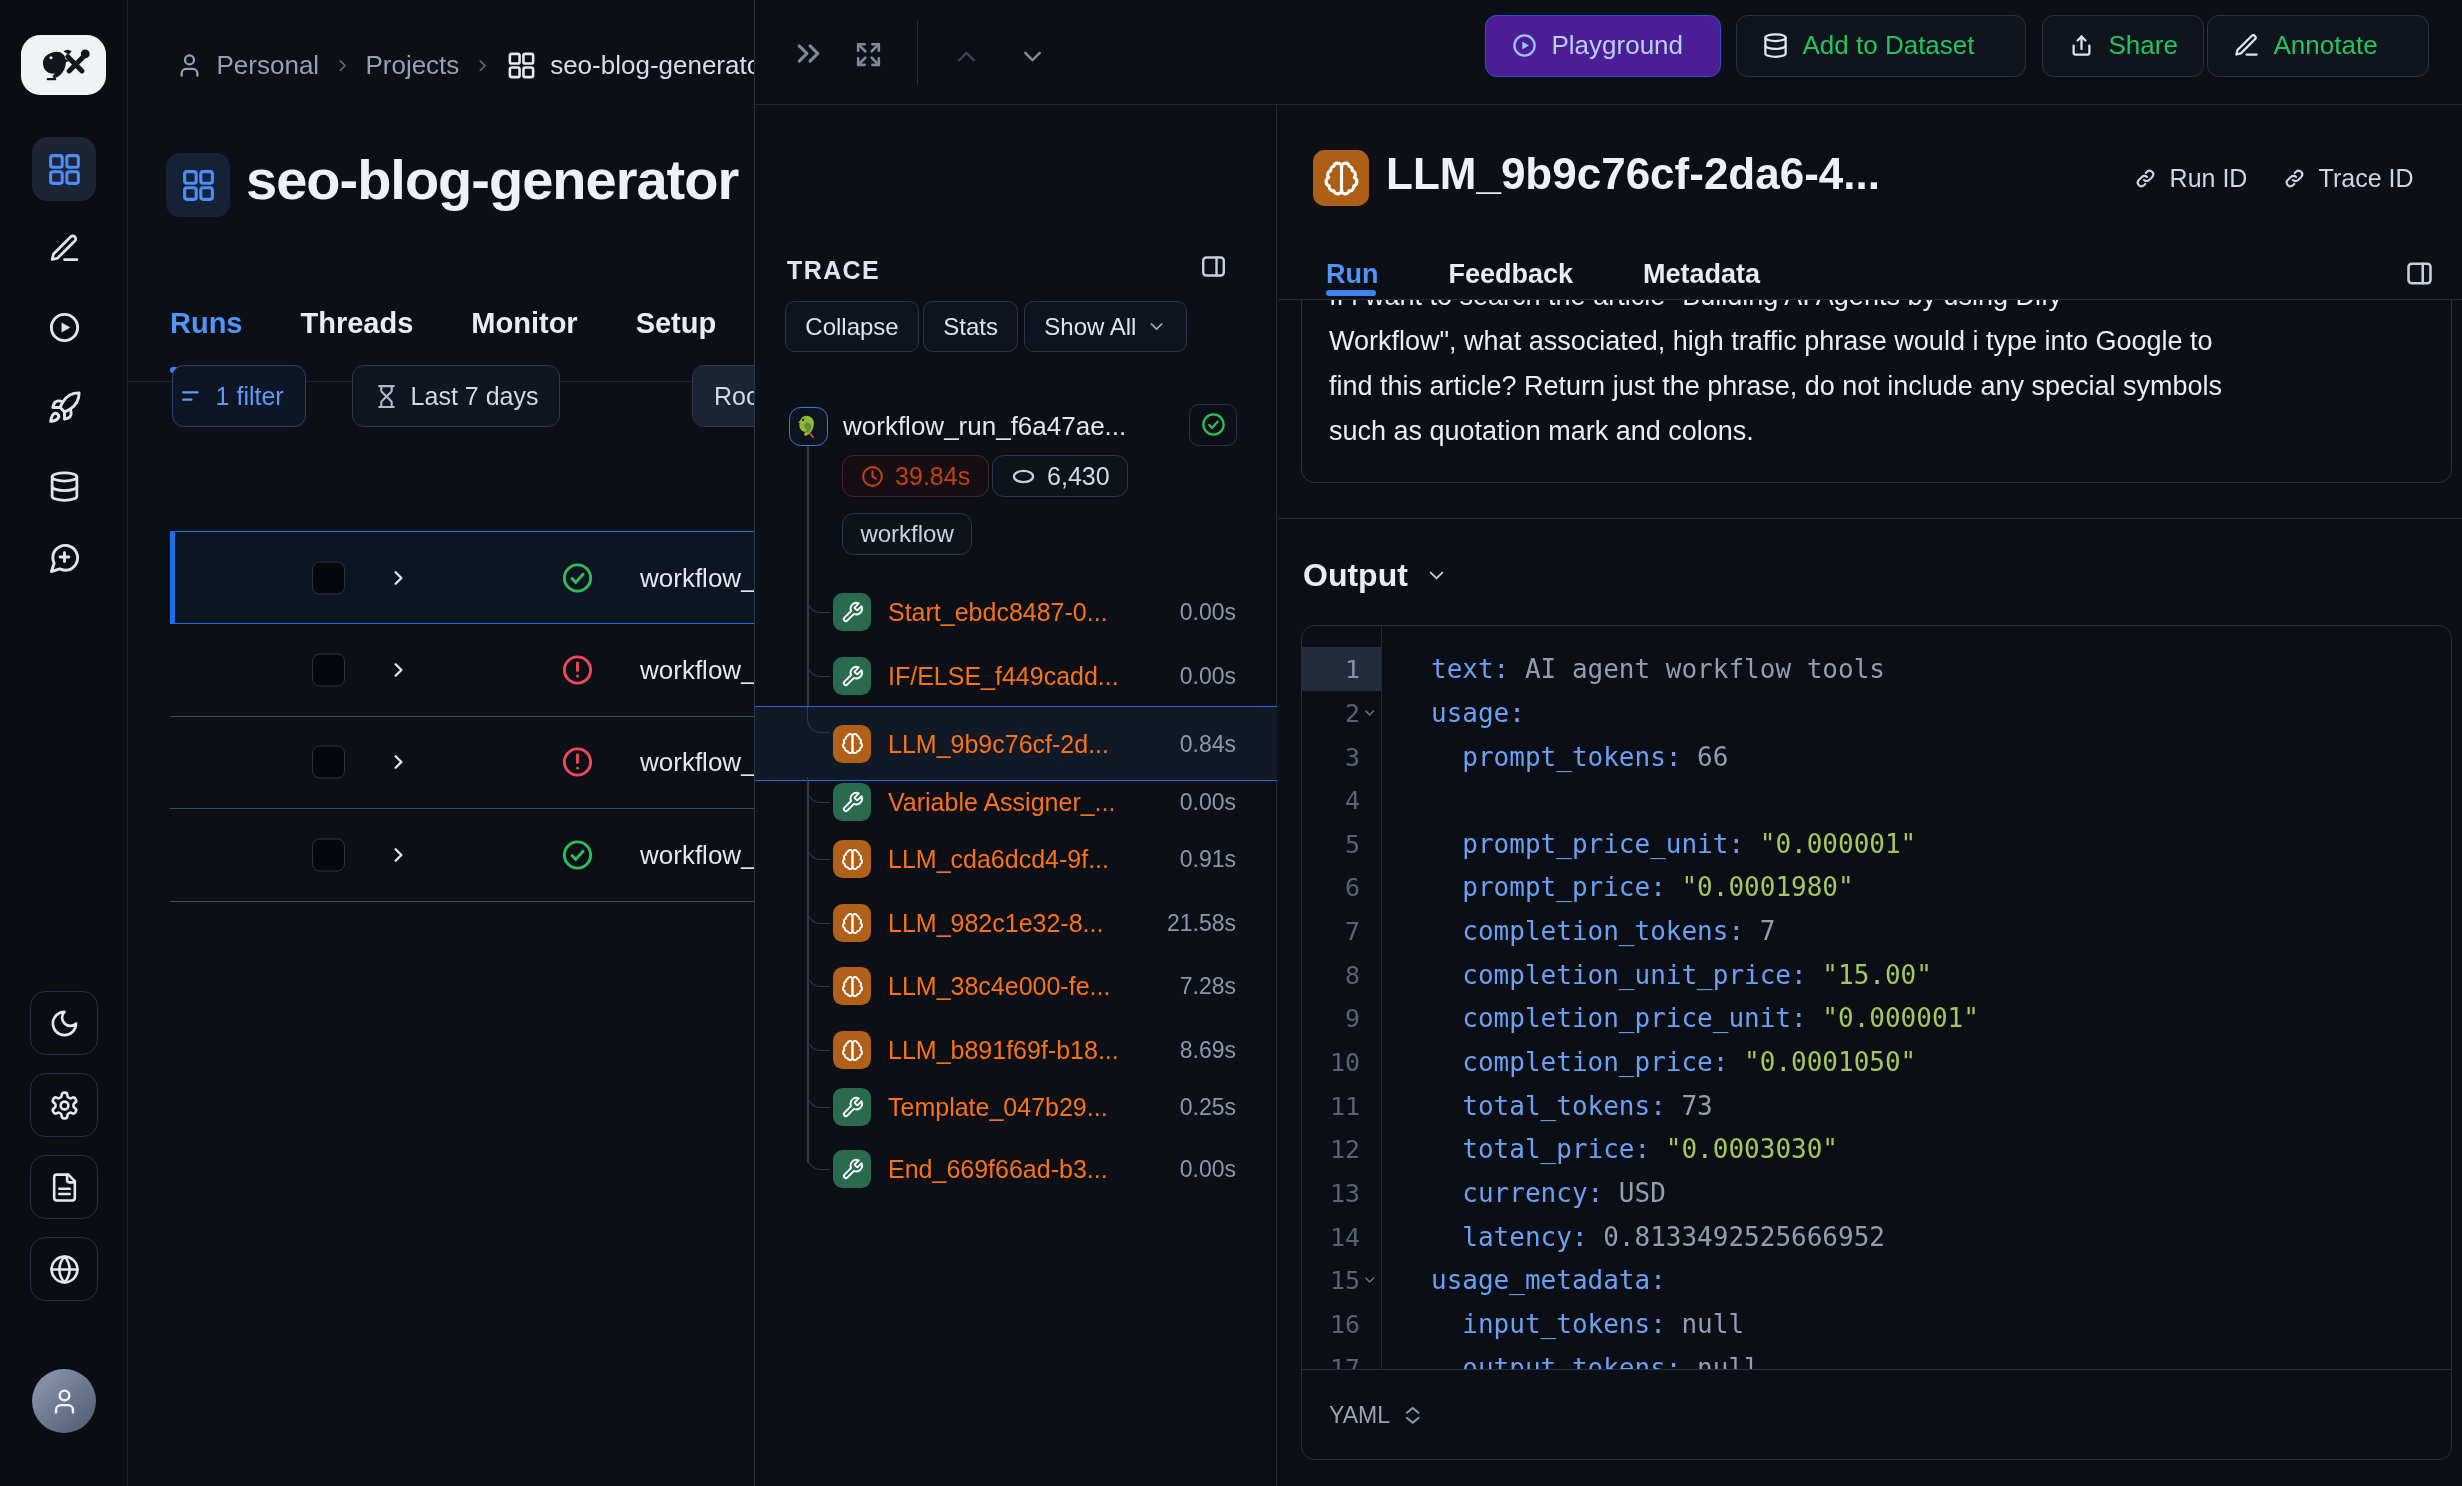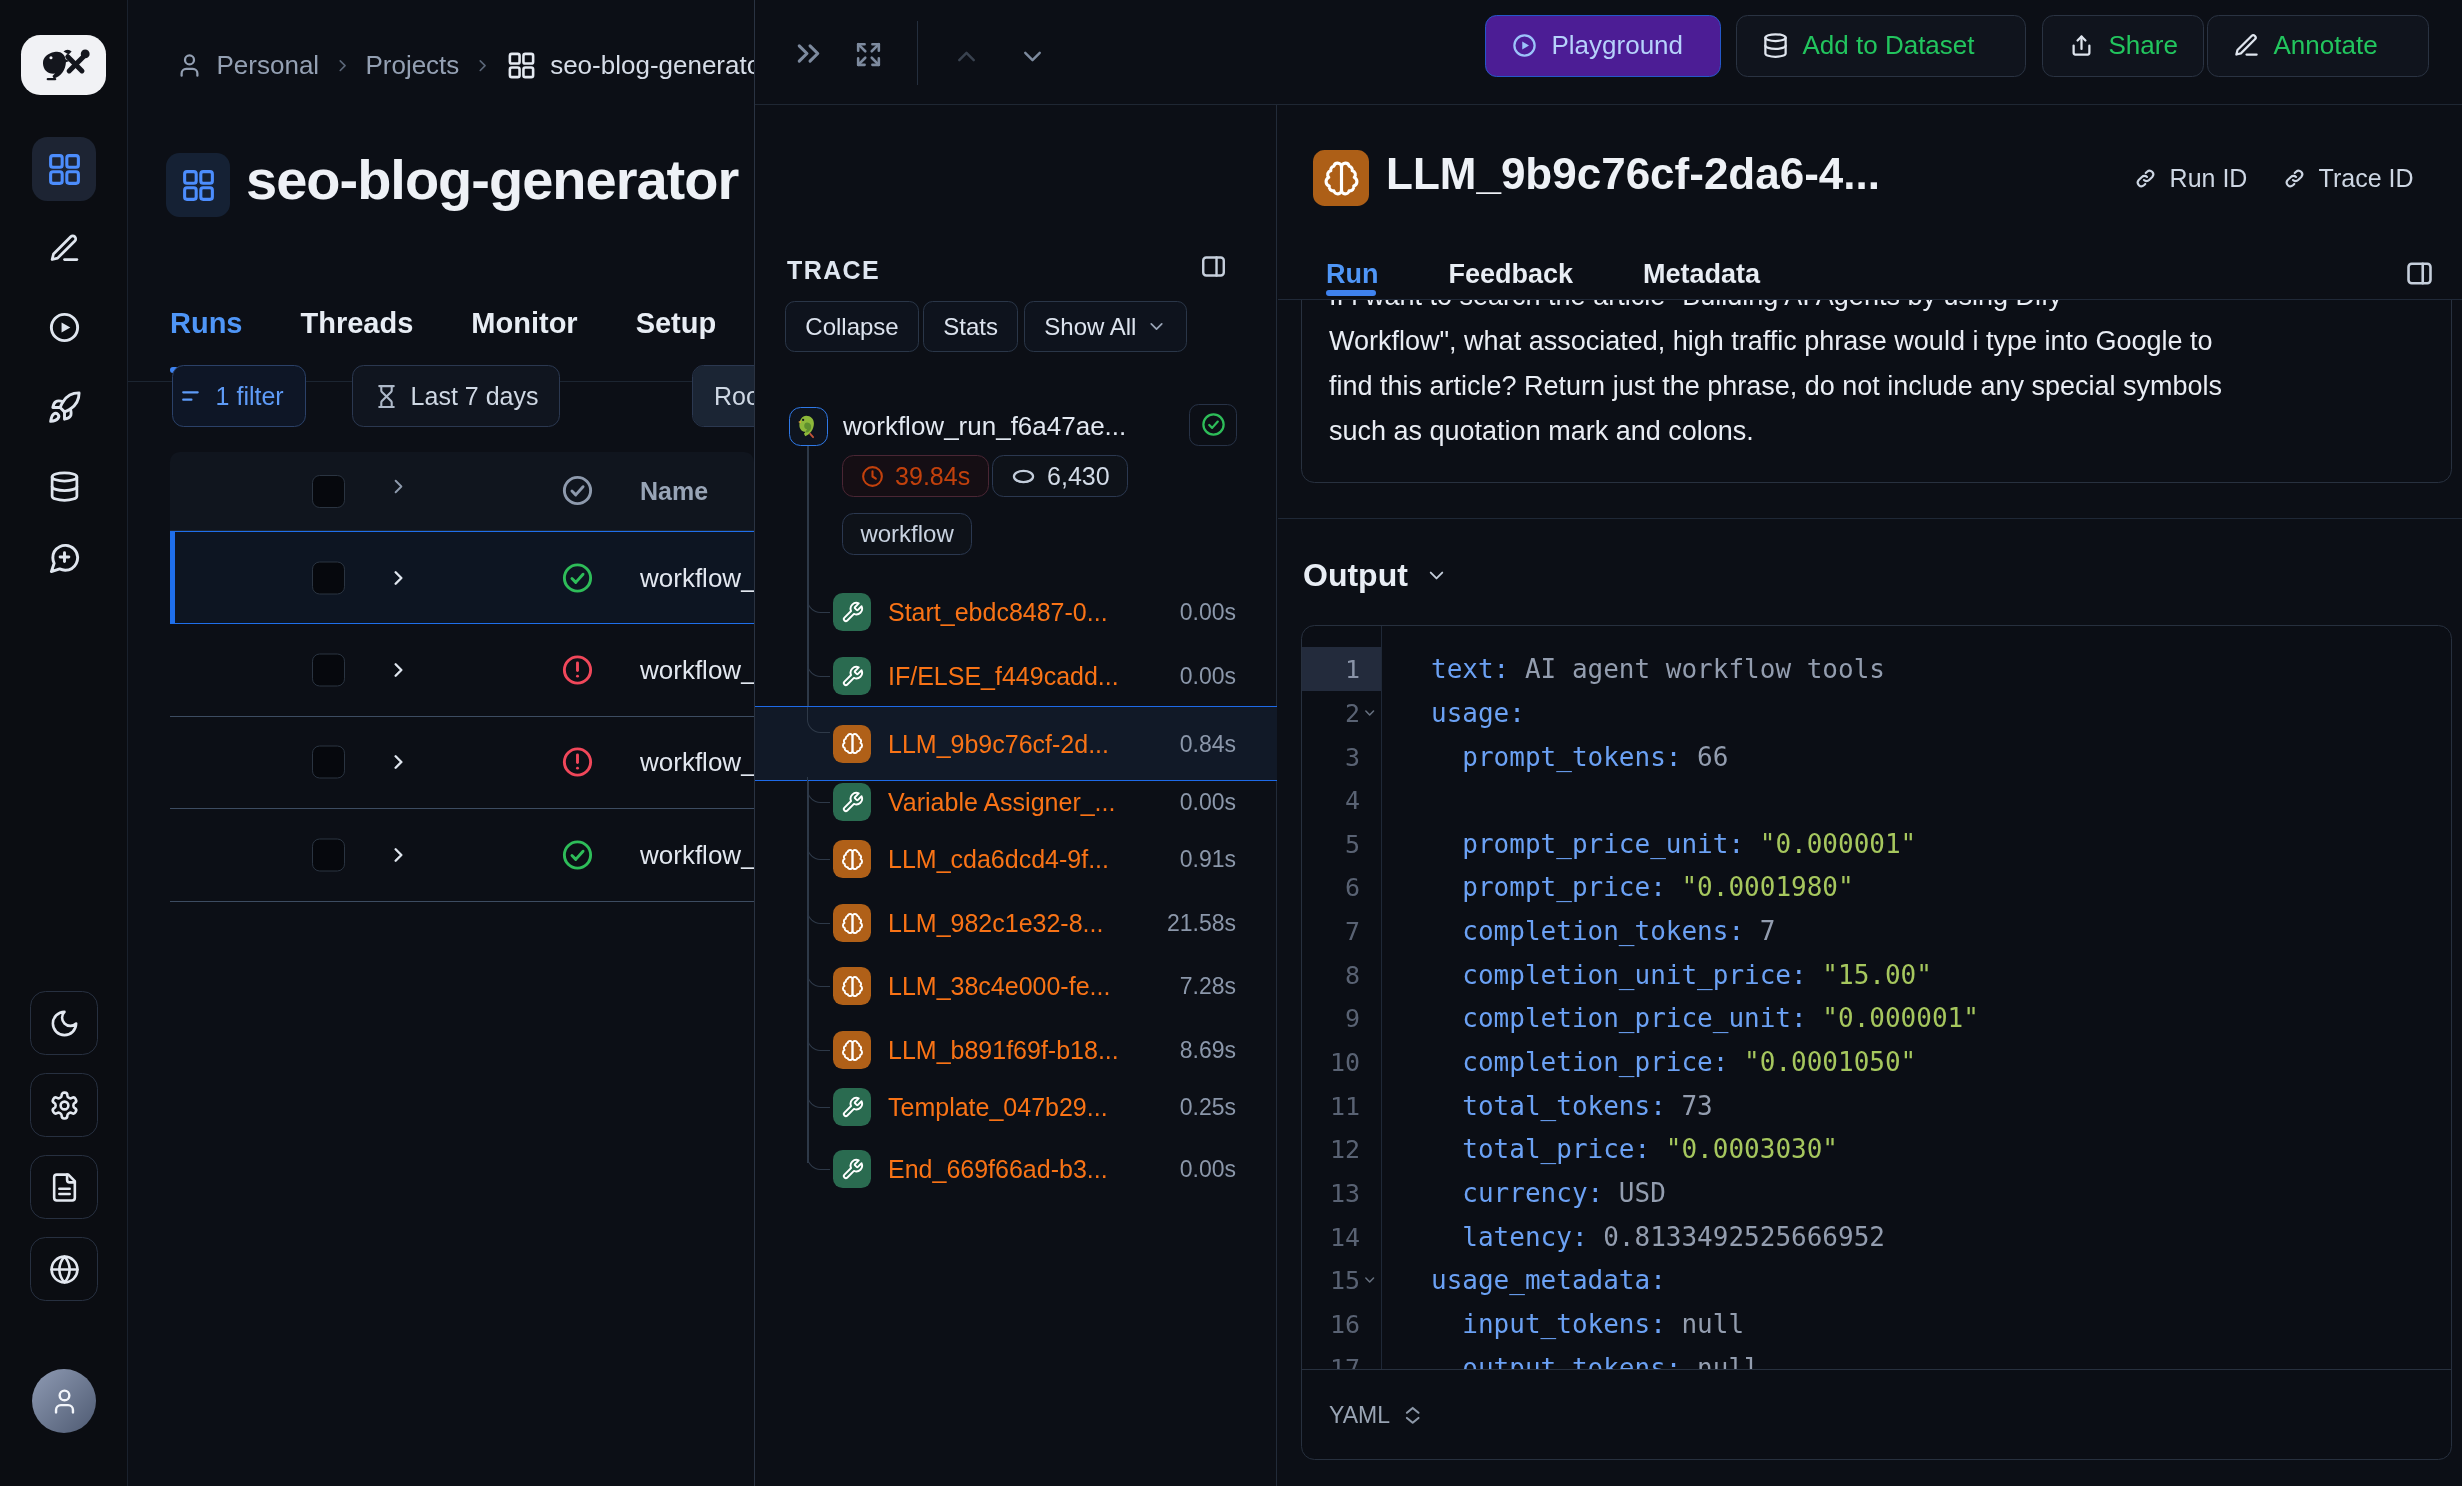--- a/index.html
+++ b/index.html
@@ -333,35 +333,20 @@
           <path d="M7 2v4.17a2 2 0 0 0 .59 1.42L12 12l4.41-4.41A2 2 0 0 0 17 6.17V2"></path>
         </svg>
       </span>
     <span>Last 7 days</span>
   </div>
   <div class="chip" id="chip-seg">
     <span class="seg on">Root Runs</span>
 
   </div>
 
-  <div id="table-header">
-    <span class="cbx" style="left:142px;top:23px;transform:none"></span>
-    <span class="row-chev st-gray" style="left:217px;top:23px;transform:none">
-        <svg viewBox="0 0 24 24" width="23" height="23" fill="none" stroke="currentColor" stroke-width="2" stroke-linecap="round" stroke-linejoin="round">
-          <path d="m9 6 6 6-6 6"></path>
-        </svg>
-      </span>
-    <span class="row-status st-gray" style="left:390px;top:21px;transform:none">
-        <svg viewBox="0 0 24 24" width="35" height="35" fill="none" stroke="currentColor" stroke-width="2" stroke-linecap="round" stroke-linejoin="round">
-          <circle cx="12" cy="12" r="9"></circle>
-          <path d="m8.2 12.4 2.6 2.6 5-5.6"></path>
-        </svg>
-      </span>
-    <span class="hdr-name">Name</span>
-  </div>
   <div id="runs-rows">
       <div class="run-row selected" style="top: 531px;">
         <span class="sel-bar"></span>
         <span class="cbx"></span>
         <span class="row-chev">
           <svg viewBox="0 0 24 24" width="23" height="23" fill="none" stroke="currentColor" stroke-width="2.5" stroke-linecap="round" stroke-linejoin="round">
             <path d="m9 6 6 6-6 6"></path>
           </svg>
         </span>
         <span class="row-status st-green">

